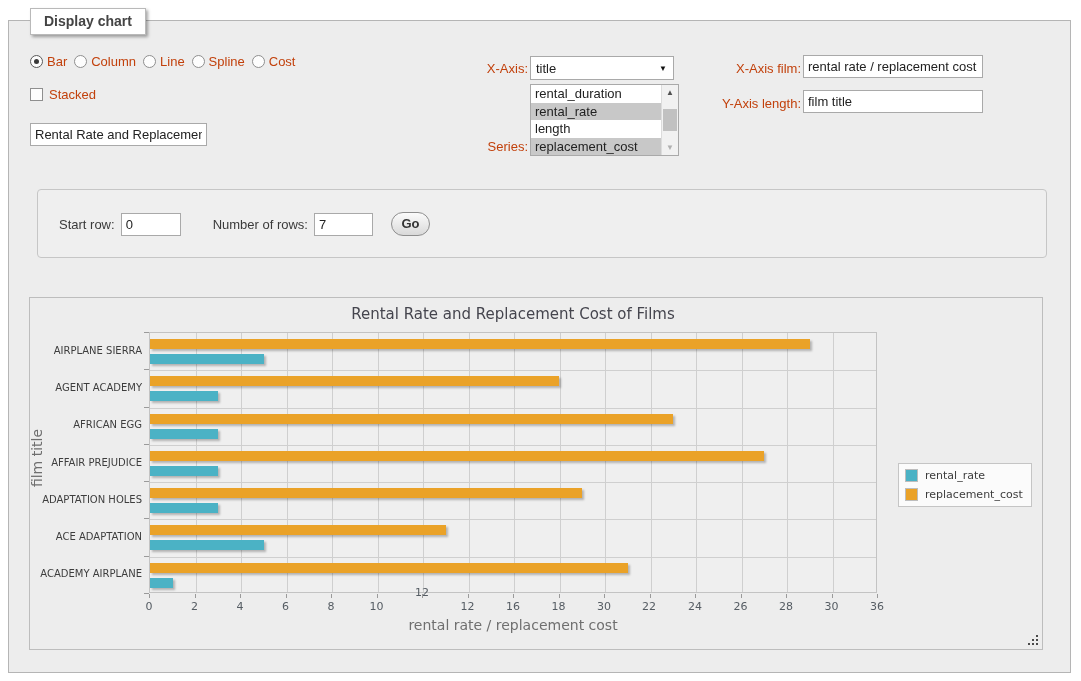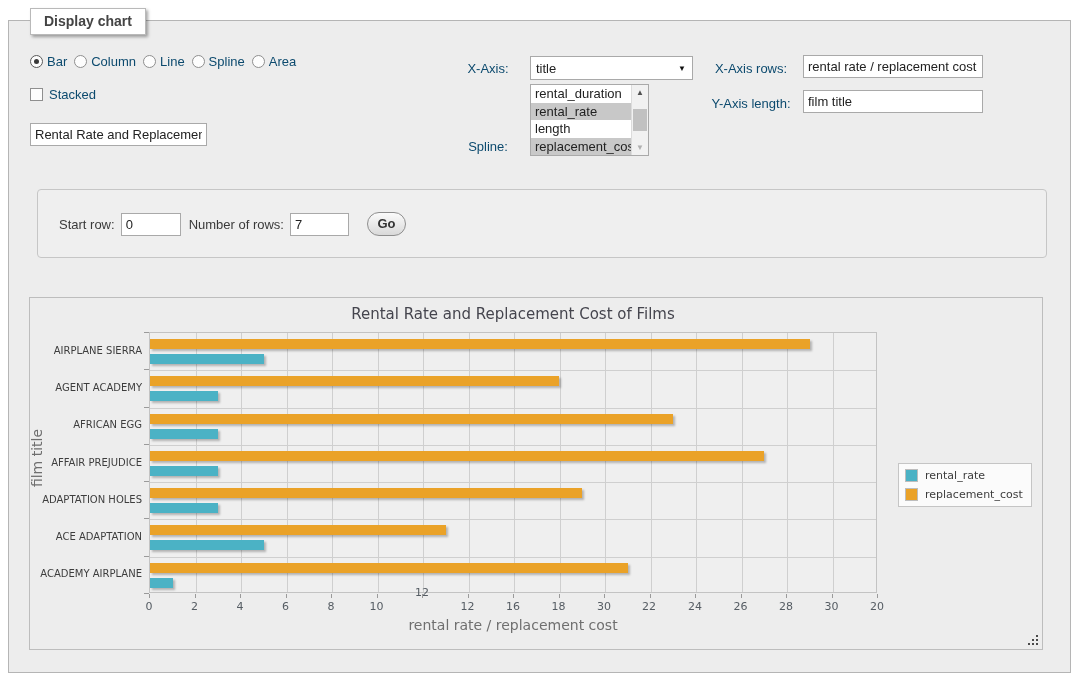--- a/index.html
+++ b/index.html
@@ -6,40 +6,40 @@
   html,body { width:1081px; height:681px; background:#fff; font-family:"Liberation Sans", sans-serif; position:relative; overflow:hidden; }
 
   .fieldset { position:absolute; left:8px; top:20px; width:1063px; height:653px;
     background:#ededed; border:1px solid #b5b5b5; }
 
   .legend-box { position:absolute; left:30px; top:8px; padding:4px 13px 5px 13px;
     background:#fff; border:1px solid #b9b9b9; box-shadow:2px 2px 3px rgba(0,0,0,0.35);
     font-size:14px; font-weight:bold; color:#444; z-index:5; }
 
   
-  .ctl { position:absolute; font-size:13px; color:#0c4a6e; }
+  .ctl { position:absolute; font-size:13px; color:#c2410c; }
   .radio-row { left:30px; top:54px; display:flex; align-items:center; gap:7px; }
   .radio-opt { display:flex; align-items:center; gap:4px; cursor:default; }
   .radio { width:13px; height:13px; border:1px solid #8f8f8f; border-radius:50%; background:#fdfdfd; position:relative; display:inline-block; }
   .radio.checked { border-color:#5a5a5a; }
   .radio.checked::after { content:""; position:absolute; left:3px; top:3px; width:5px; height:5px; border-radius:50%; background:#3a3a3a; }
   .checkbox { width:13px; height:13px; border:1px solid #8f8f8f; background:#fdfdfd; display:inline-block; }
   .stacked-row { left:30px; top:87px; display:flex; align-items:center; gap:6px; }
 
   input.txt { position:absolute; border:1px solid #a9a9a9; background:#fff; font-family:"Liberation Sans",sans-serif;
     font-size:13px; color:#222; padding:2px 4px; height:23px; }
 
-  .lbl-right { position:absolute; text-align:center; }
-
-  .select-box { position:absolute; left:530px; top:56px; width:163px; height:24px; border:1px solid #a9a9a9;
+  .lbl-right { position:absolute; text-align:right; }
+
+  .select-box { position:absolute; left:530px; top:56px; width:144px; height:24px; border:1px solid #a9a9a9;
     background:#fff; display:flex; align-items:center; }
   .select-box .sel-text { flex:1; font-size:13px; color:#222; padding-left:5px; }
   .select-box .sel-arrow { width:20px; text-align:center; font-size:8px; color:#111; }
 
-  .series-list { position:absolute; left:530px; top:84px; width:119px; height:72px; border:1px solid #a9a9a9;
+  .series-list { position:absolute; left:530px; top:84px; width:149px; height:72px; border:1px solid #a9a9a9;
     background:#fff; display:flex; }
   .series-opts { flex:1; overflow:hidden; }
   .series-opts .opt { height:17.5px; line-height:17.5px; font-size:13px; color:#222; padding-left:4px; white-space:nowrap; }
   .series-opts .opt.sel { background:#c8c8c8; }
   .sb { width:17px; background:#f1f1f1; border-left:1px solid #dcdcdc; display:flex; flex-direction:column; }
   .sb-btn { height:15px; font-size:8px; text-align:center; line-height:15px; background:#f1f1f1; color:#505050; }
   .sb-btn.dim { color:#b0b0b0; }
   .sb-track { flex:1; position:relative; }
   .sb-thumb { position:absolute; left:1px; right:1px; top:9px; height:22px; background:#c1c1c1; }
 
@@ -93,65 +93,65 @@
     <label class="radio-opt">
       <span class="radio"></span>
       <span>Line</span>
     </label>
     <label class="radio-opt">
       <span class="radio"></span>
       <span>Spline</span>
     </label>
     <label class="radio-opt">
       <span class="radio"></span>
-      <span>Area</span>
+      <span>Cost</span>
     </label>
   </div>
 
 <div class="ctl stacked-row">
   <span class="checkbox"></span>
   <span>Stacked</span>
 </div>
 
 <input class="txt" style="left: 30px; top: 123px; width: 177px;" value="Rental Rate and Replacement Cost of Films">
 
 <div class="ctl lbl-right" style="left:448px; top:61px; width:80px;">X-Axis:</div>
 <div class="select-box">
   <span class="sel-text">title</span>
   <span class="sel-arrow">▼</span>
 </div>
 
-<div class="ctl lbl-right" style="left:448px; top:139px; width:80px;">Spline:</div>
+<div class="ctl lbl-right" style="left:448px; top:139px; width:80px;">Series:</div>
 <div class="series-list">
   <div class="series-opts" id="series-opts">
       <div class="opt">rental_duration</div>
       <div class="opt sel">rental_rate</div>
       <div class="opt">length</div>
       <div class="opt sel">replacement_cost</div>
     </div>
   <div class="sb">
     <div class="sb-btn">▲</div>
     <div class="sb-track">
       <div class="sb-thumb"></div>
     </div>
     <div class="sb-btn dim">▼</div>
   </div>
 </div>
 
-<div class="ctl lbl-right" style="left:701px; top:61px; width:100px;">X-Axis rows:</div>
+<div class="ctl lbl-right" style="left:701px; top:61px; width:100px;">X-Axis film:</div>
 <input class="txt" style="left: 803px; top: 55px; width: 180px;" value="rental rate / replacement cost">
 
 <div class="ctl lbl-right" style="left:701px; top:96px; width:100px;">Y-Axis length:</div>
 <input class="txt" style="left: 803px; top: 90px; width: 180px;" value="film title">
 
 <div class="rows-box">
   <div class="rows-inner">
     <span>Start row:</span>
     <input class="txt" style="width: 60px;" value="0">
-    <span style="margin-left:8px;">Number of rows:</span>
+    <span style="margin-left:32px;">Number of rows:</span>
     <input class="txt" style="width: 59px;" value="7">
     <div class="go-btn">Go</div>
   </div>
 </div>
 
 <div class="chart-box">
   <div class="chart-title">Rental Rate and Replacement Cost of Films</div>
   <div class="yaxis-title">film title</div>
   <div class="plot" id="plot">
       <div class="gridline-v" style="left: 45.5px;"></div>
@@ -231,21 +231,21 @@
       <div class="xtick-label" style="left: 619px; top: 302px;">22</div>
       <div class="tickmark" style="left: 619.5px; top: 296px; width: 1px; height: 4px;"></div>
       <div class="xtick-label" style="left: 665px; top: 302px;">24</div>
       <div class="tickmark" style="left: 665px; top: 296px; width: 1px; height: 4px;"></div>
       <div class="xtick-label" style="left: 710.5px; top: 302px;">26</div>
       <div class="tickmark" style="left: 710.5px; top: 296px; width: 1px; height: 4px;"></div>
       <div class="xtick-label" style="left: 756px; top: 302px;">28</div>
       <div class="tickmark" style="left: 756px; top: 296px; width: 1px; height: 4px;"></div>
       <div class="xtick-label" style="left: 801.5px; top: 302px;">30</div>
       <div class="tickmark" style="left: 801.5px; top: 296px; width: 1px; height: 4px;"></div>
-      <div class="xtick-label" style="left: 847px; top: 302px;">20</div>
+      <div class="xtick-label" style="left: 847px; top: 302px;">36</div>
       <div class="tickmark" style="left: 847px; top: 296px; width: 1px; height: 4px;"></div>
     </div>
   <div class="xaxis-title">rental rate / replacement cost</div>
   <div class="chart-legend" id="chart-legend">
       <div class="leg-row">
         <span class="leg-swatch" style="background: rgb(75, 178, 197);"></span>
         <span class="leg-label">rental_rate</span>
       </div>
       <div class="leg-row">
         <span class="leg-swatch" style="background: rgb(234, 162, 40);"></span>

